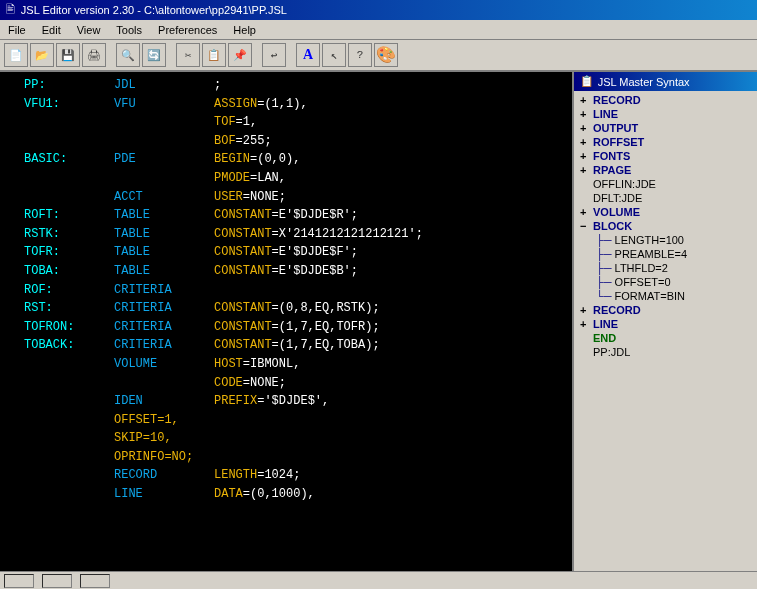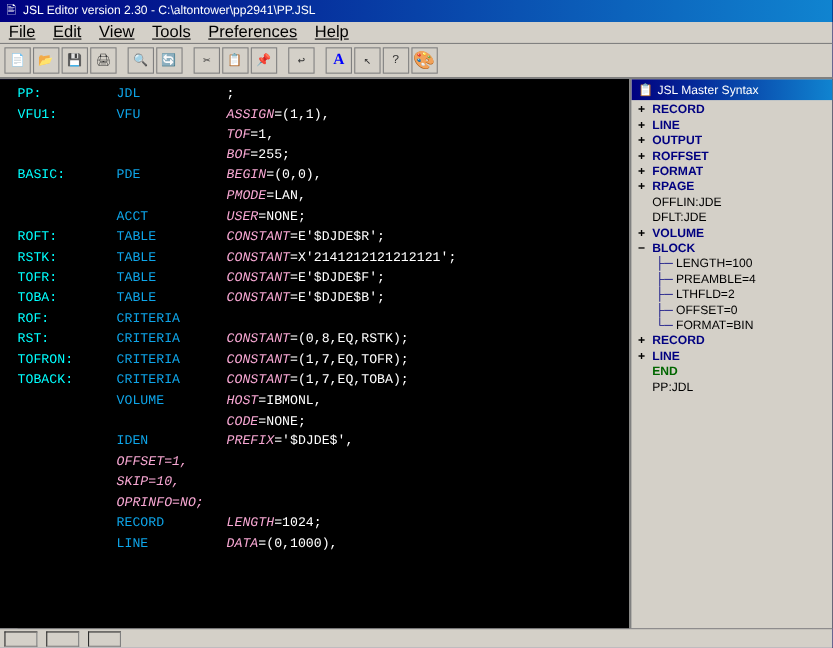--- a/index.html
+++ b/index.html
@@ -18,24 +18,23 @@
       height: 20px;
     }
     
     
     #menu-bar {
       background: #d4d0c8;
       display: flex;
       align-items: center;
       height: 20px;
       font-family: 'Arial', sans-serif;
-      font-size: 15px;
+      font-size: 11px;
       color: #000;
       border-bottom: 1px solid #808080;
-      text-decoration: underline;
     }
     #menu-bar span {
       padding: 2px 8px;
       cursor: pointer;
     }
     
     
     #toolbar {
       background: #d4d0c8;
       display: flex;
@@ -60,39 +59,38 @@
     #main {
       display: flex;
       height: calc(589px - 20px - 20px - 32px - 18px);
       background: #000000;
     }
     
     
     #editor {
       flex: 1;
       background: #000000;
-      padding: 4px 0;
+      padding: 4px 24px;
       overflow: hidden;
       color: white;
       font-family: 'Courier New', monospace;
       font-size: 12px;
       line-height: 1.55;
-      margin-left: 16px;
     }
     
     
     .line { display: flex; white-space: pre; }
     .col1 { min-width: 90px; }
     .col2 { min-width: 100px; }
     .col3 { flex: 1; }
     
     
     .cyan { color: #00ffff; }
     .yellow { color: #0ea5e9; }
-    .magenta { color: #f9a8d4; font-style: italic; }
+    .magenta { color: #eab308; }
     .white { color: #ffffff; }
     
     
     #syntax-panel {
       width: 185px;
       background: #d4d0c8;
       border-left: 2px solid #808080;
       font-family: 'Arial', sans-serif;
       font-size: 11px;
       overflow: hidden;
@@ -370,21 +368,21 @@
         <span>OUTPUT</span>
       </div>
 
       <div class="tree-item">
         <span class="expand">+</span>
         <span>ROFFSET</span>
       </div>
 
       <div class="tree-item">
         <span class="expand">+</span>
-        <span>FORMAT</span>
+        <span>FONTS</span>
       </div>
 
       <div class="tree-item">
         <span class="expand">+</span>
         <span>RPAGE</span>
       </div>
 
       <div class="tree-item">
         <span class="expand"> </span>
         <span class="dflt">OFFLIN:JDE</span>

